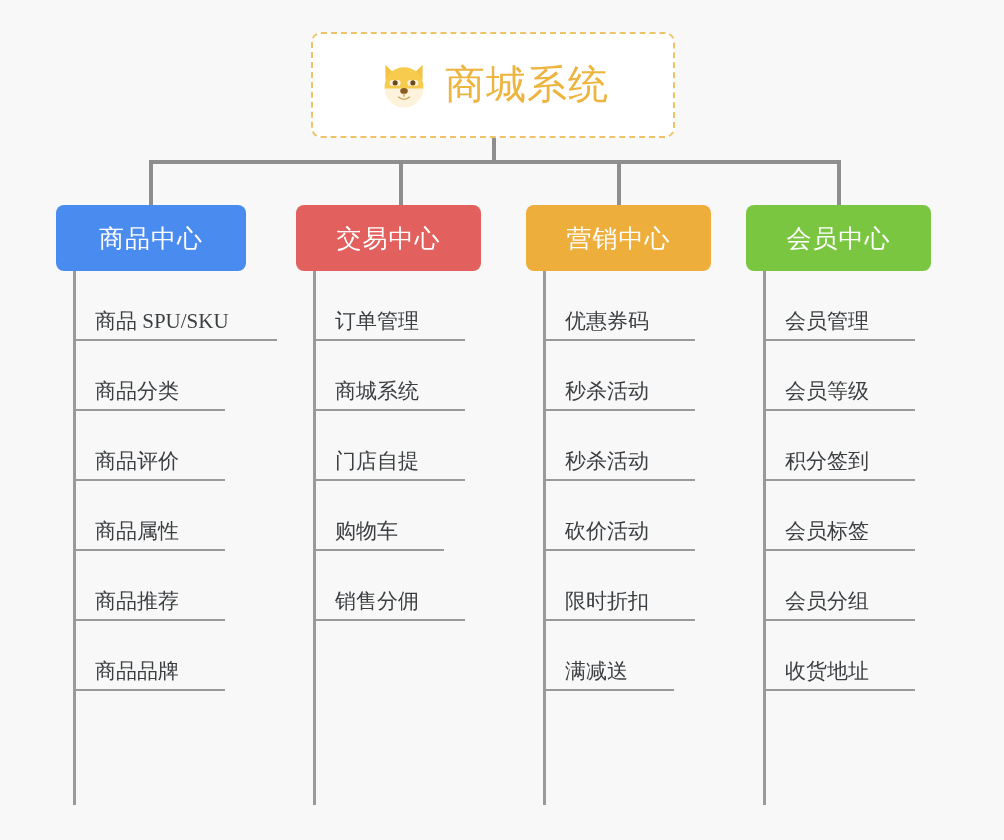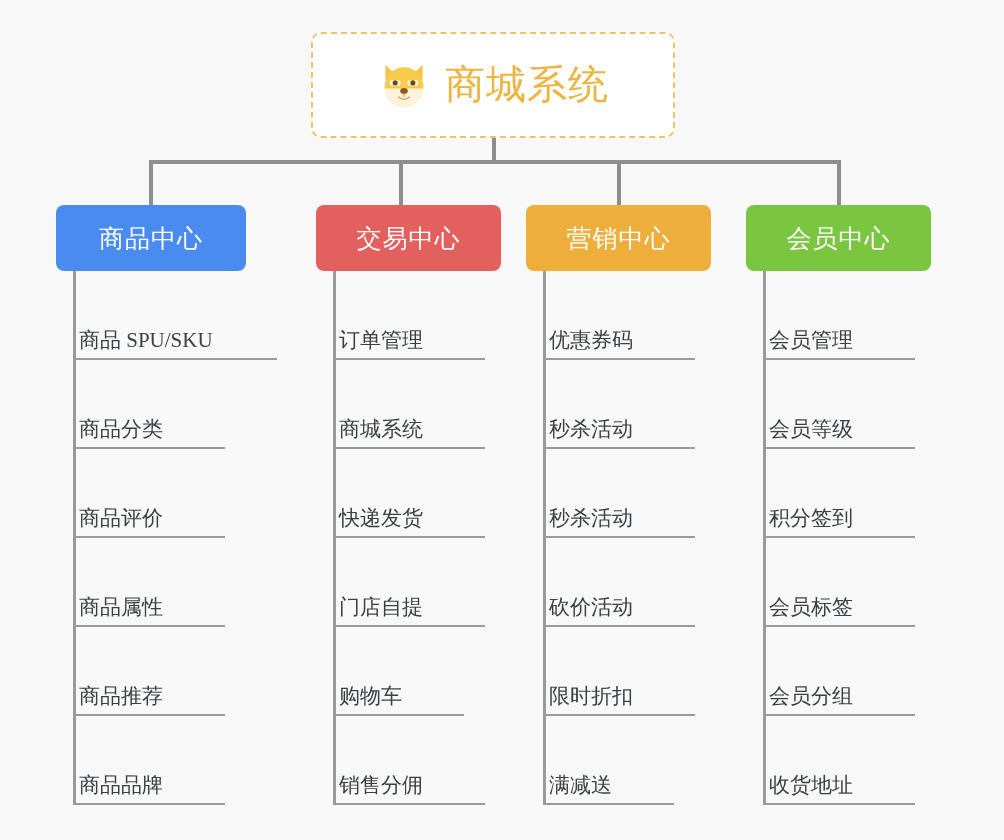--- a/index.html
+++ b/index.html
@@ -98,44 +98,44 @@
   }
   .spine {
     position: absolute;
     left: 17px;
     top: 0;
     width: 3px;
     background: #9a9a9a;
   }
   .leaf {
     position: relative;
-    height: 89px;
+    height: 70px;
     box-sizing: border-box;
     display: flex;
     align-items: flex-end;
-    padding-left: 6px;
+    padding-left: 22px;
   }
   .leaf-label {
     font-size: 21px;
     color: #3c3f41;
     line-height: 1;
     padding-bottom: 9px;
     white-space: nowrap;
   }
   .leaf-rule {
     position: absolute;
     left: 0;
     bottom: 0;
     height: 2px;
     background: #9a9a9a;
   }
 
   
   .col-0 { left: 56px;  width: 190px; }
-  .col-1 { left: 316px; width: 185px; text-align: right; }
+  .col-1 { left: 296px; width: 185px; text-align: right; }
   .col-2 { left: 526px; width: 185px; }
   .col-3 { left: 746px; width: 185px; }
 
   .col-0 .branch-head { background: #4a8bf0; }
   .col-1 .branch-head { background: #e2605e; }
   .col-2 .branch-head { background: #edae3c; }
   .col-3 .branch-head { background: #7ac640; }
 </style>
 </head>
 <body>
@@ -209,24 +209,20 @@
       <div class="spine" style="height:534px;"></div>
       <div class="leaf">
         <span class="leaf-label">订单管理</span>
         <span class="leaf-rule" style="width:152px;"></span>
       </div>
       <div class="leaf">
         <span class="leaf-label">商城系统</span>
         <span class="leaf-rule" style="width:152px;"></span>
       </div>
       <div class="leaf">
-        <span class="leaf-label">快递发货</span>
-        <span class="leaf-rule" style="width:152px;"></span>
-      </div>
-      <div class="leaf">
         <span class="leaf-label">门店自提</span>
         <span class="leaf-rule" style="width:152px;"></span>
       </div>
       <div class="leaf">
         <span class="leaf-label">购物车</span>
         <span class="leaf-rule" style="width:131px;"></span>
       </div>
       <div class="leaf">
         <span class="leaf-label">销售分佣</span>
         <span class="leaf-rule" style="width:152px;"></span>

